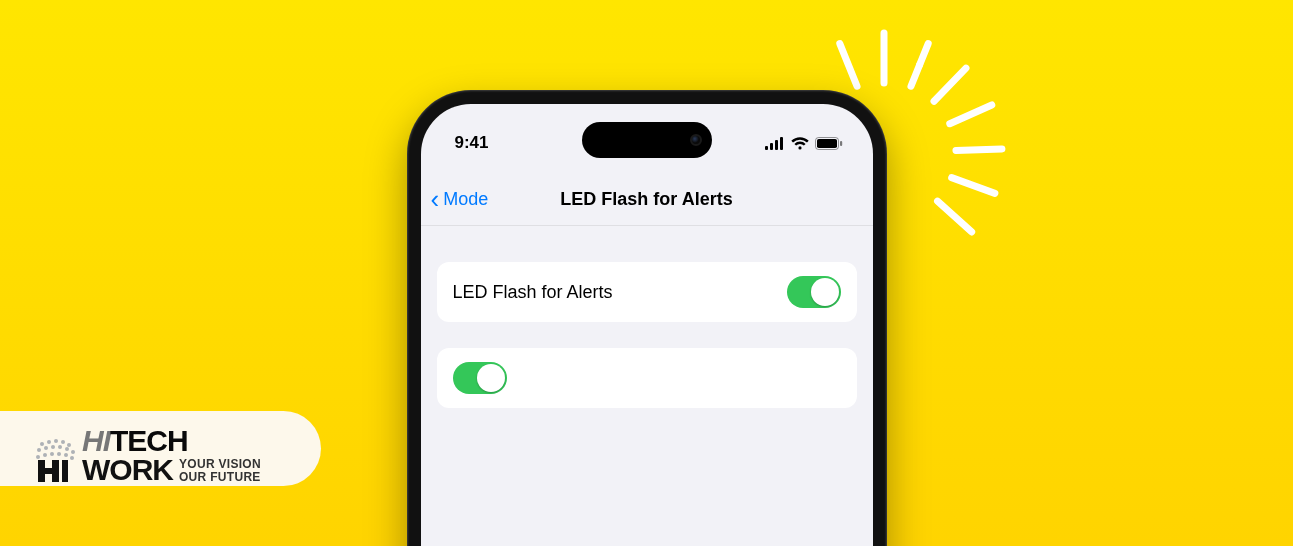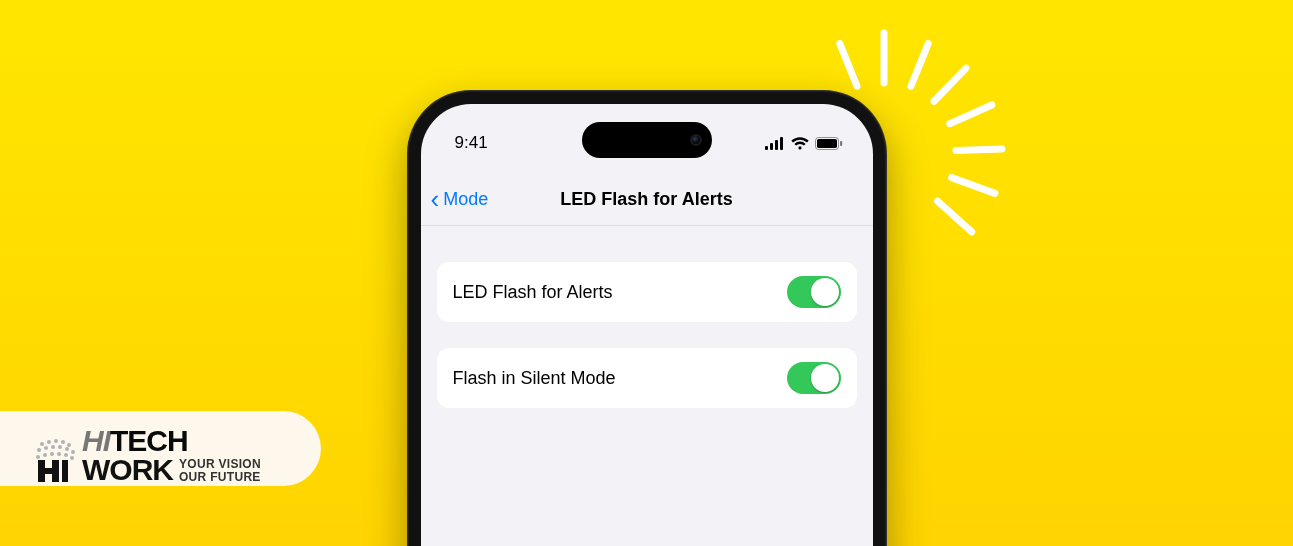--- a/index.html
+++ b/index.html
@@ -39,21 +39,21 @@
   .island .cam {
     width: 12px; height: 12px; border-radius: 50%;
     background: radial-gradient(circle at 35% 35%, #2a3a5a 0%, #0a0a0a 55%);
     border: 2px solid #1a1a1a;
   }
 
   .status-bar {
     position: absolute; top: 0; left: 0; right: 0; height: 56px;
     display: flex; align-items: center; justify-content: space-between;
     padding: 22px 30px 0 34px;
-    font-size: 17px; font-weight: 400; color: #000;
+    font-size: 17px; font-weight: 700; color: #000;
   }
   .status-right { display: flex; align-items: center; gap: 6px; }
   .status-right svg { display: block; }
 
   .nav-header {
     position: absolute; top: 70px; left: 0; right: 0;
     height: 52px;
     display: flex; align-items: center;
     padding: 0 14px;
     border-bottom: 1px solid rgba(0,0,0,.08);
@@ -206,21 +206,20 @@
         <div class="row">
           <span>LED Flash for Alerts</span>
           <span class="switch">
               <span class="knob"></span>
             </span>
         </div>
       </div>
 
       <div class="group">
         <div class="row">
-          <span>Flash in Silent Mode</span>
           <span class="switch">
               <span class="knob"></span>
             </span>
         </div>
       </div>
 
     </div>
   </div>
 </div>
 

